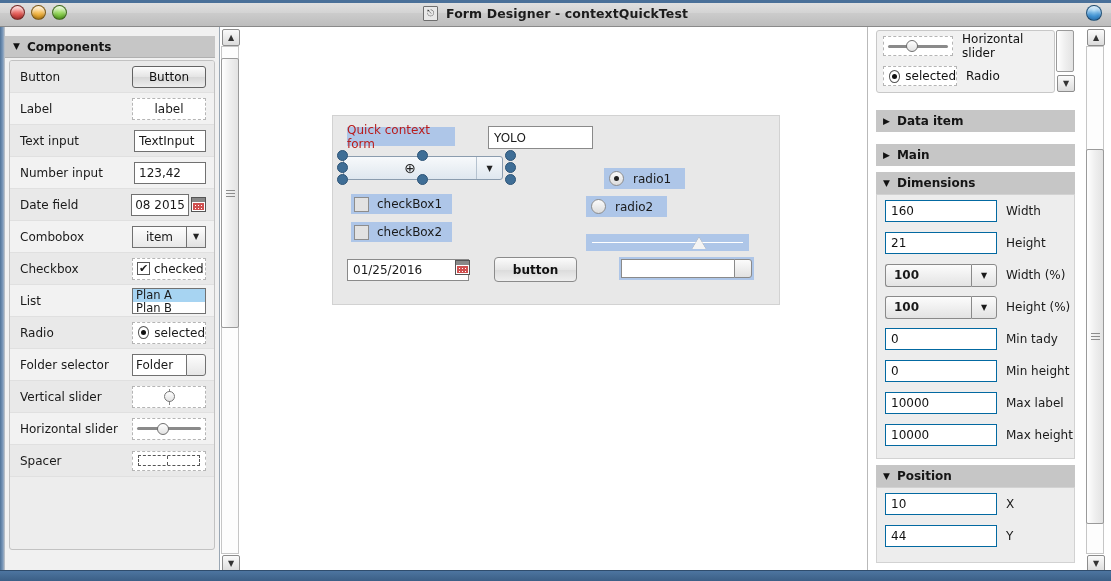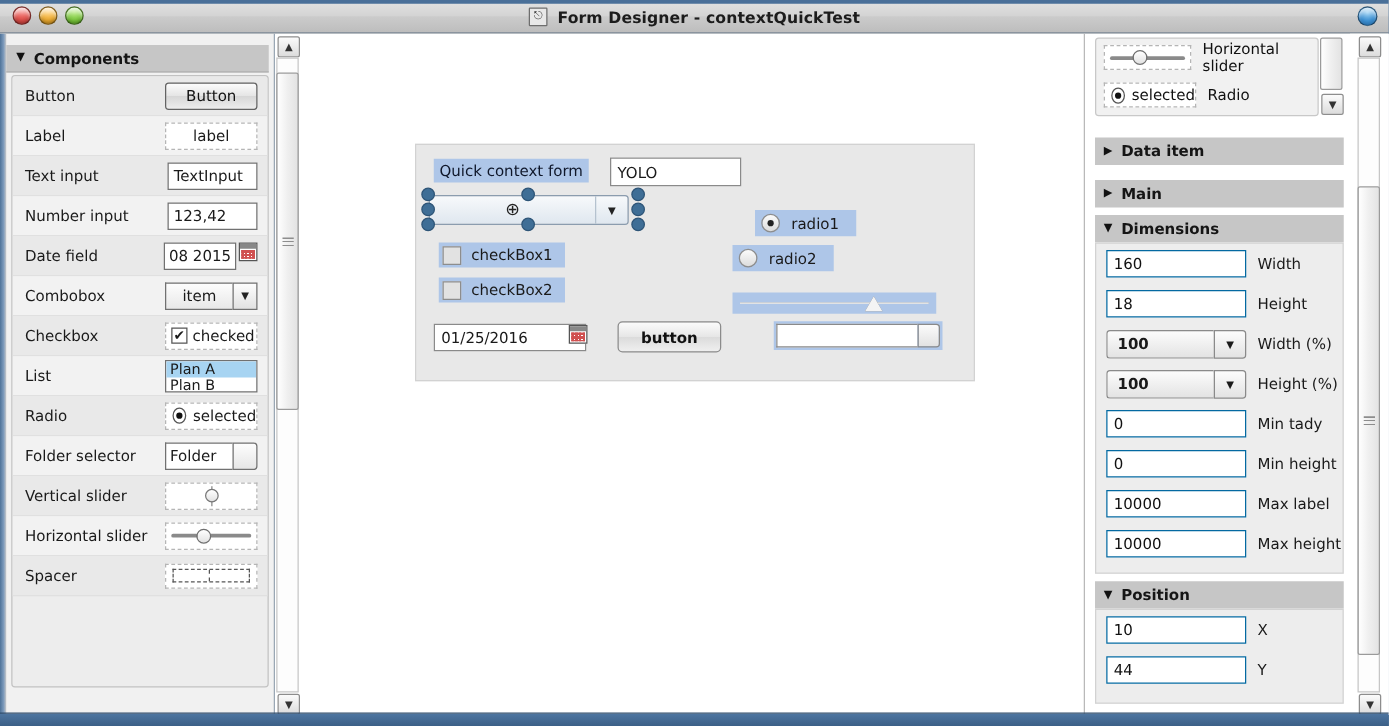--- a/index.html
+++ b/index.html
@@ -107,21 +107,21 @@
   }
   .w-label{
     width:74px;height:22px;background:#fff;border:1px dashed #b5b5b5;
     display:flex;align-items:center;justify-content:center;font-size:12px;
   }
   .w-input{
     width:72px;height:22px;background:#fff;border:1px solid #717171;
     display:flex;align-items:center;padding-left:4px;font-size:12px;
   }
   .w-date{
-    display:flex;align-items:flex-start;
+    display:flex;align-items:center;
   }
   .w-date .fld{
     width:58px;height:22px;background:#fff;border:1px solid #717171;
     display:flex;align-items:center;justify-content:center;font-size:12px;
   }
   .cal-ico{
     width:15px;height:15px;margin-left:2px;border:1px solid #555;background:#fff;
     display:block; position:relative;
   }
   .cal-ico::before{
@@ -274,23 +274,23 @@
 
   #canvas-area{
     position:absolute; left:0; top:36px; width:627px; height:509px; background:#fff;
   }
   #form-canvas{
     position:absolute; left:92px; top:52px; width:448px; height:190px;
     background:#e8e8e8; border:1px solid #d2d2d2;
   }
   .sel-hl{ background:#aec6e8; }
   #lbl-title{
-    position:absolute; left:14px; top:11px; width:124px; height:19px;
-    display:flex;align-items:center;justify-content:center;
-    font-size:12px;color:#0f172a;
+    position:absolute; left:14px; top:11px; width:108px; height:19px;
+    display:flex;align-items:center;justify-content:center;
+    font-size:12px;color:#b91c1c;
   }
   #txt-yolo{
     position:absolute; left:155px; top:10px; width:105px; height:23px;
     background:#fff;border:1px solid #8a8a8a; display:flex;align-items:center;
     padding-left:5px; font-size:12px;
   }
   #combo-sel{
     position:absolute; left:10px; top:40px; width:160px; height:24px;
     background:linear-gradient(#f7f9fb,#dfe7ef);
     border:1px solid #8b9cae; border-radius:3px;
@@ -692,21 +692,21 @@
         <span class="tri">▼</span>
         <span>Dimensions</span>
       </div>
 
       <div class="rp-group" style="top:167px;height:265px;">
         <div class="rp-row">
           <span class="rp-field">160</span>
           <span class="rp-caption">Width</span>
         </div>
         <div class="rp-row">
-          <span class="rp-field">18</span>
+          <span class="rp-field">21</span>
           <span class="rp-caption">Height</span>
         </div>
         <div class="rp-row">
           <span class="rp-combo">
             <span class="val">100</span>
             <span class="arr">▼</span>
           </span>
           <span class="rp-caption">Width (%)</span>
         </div>
         <div class="rp-row">

